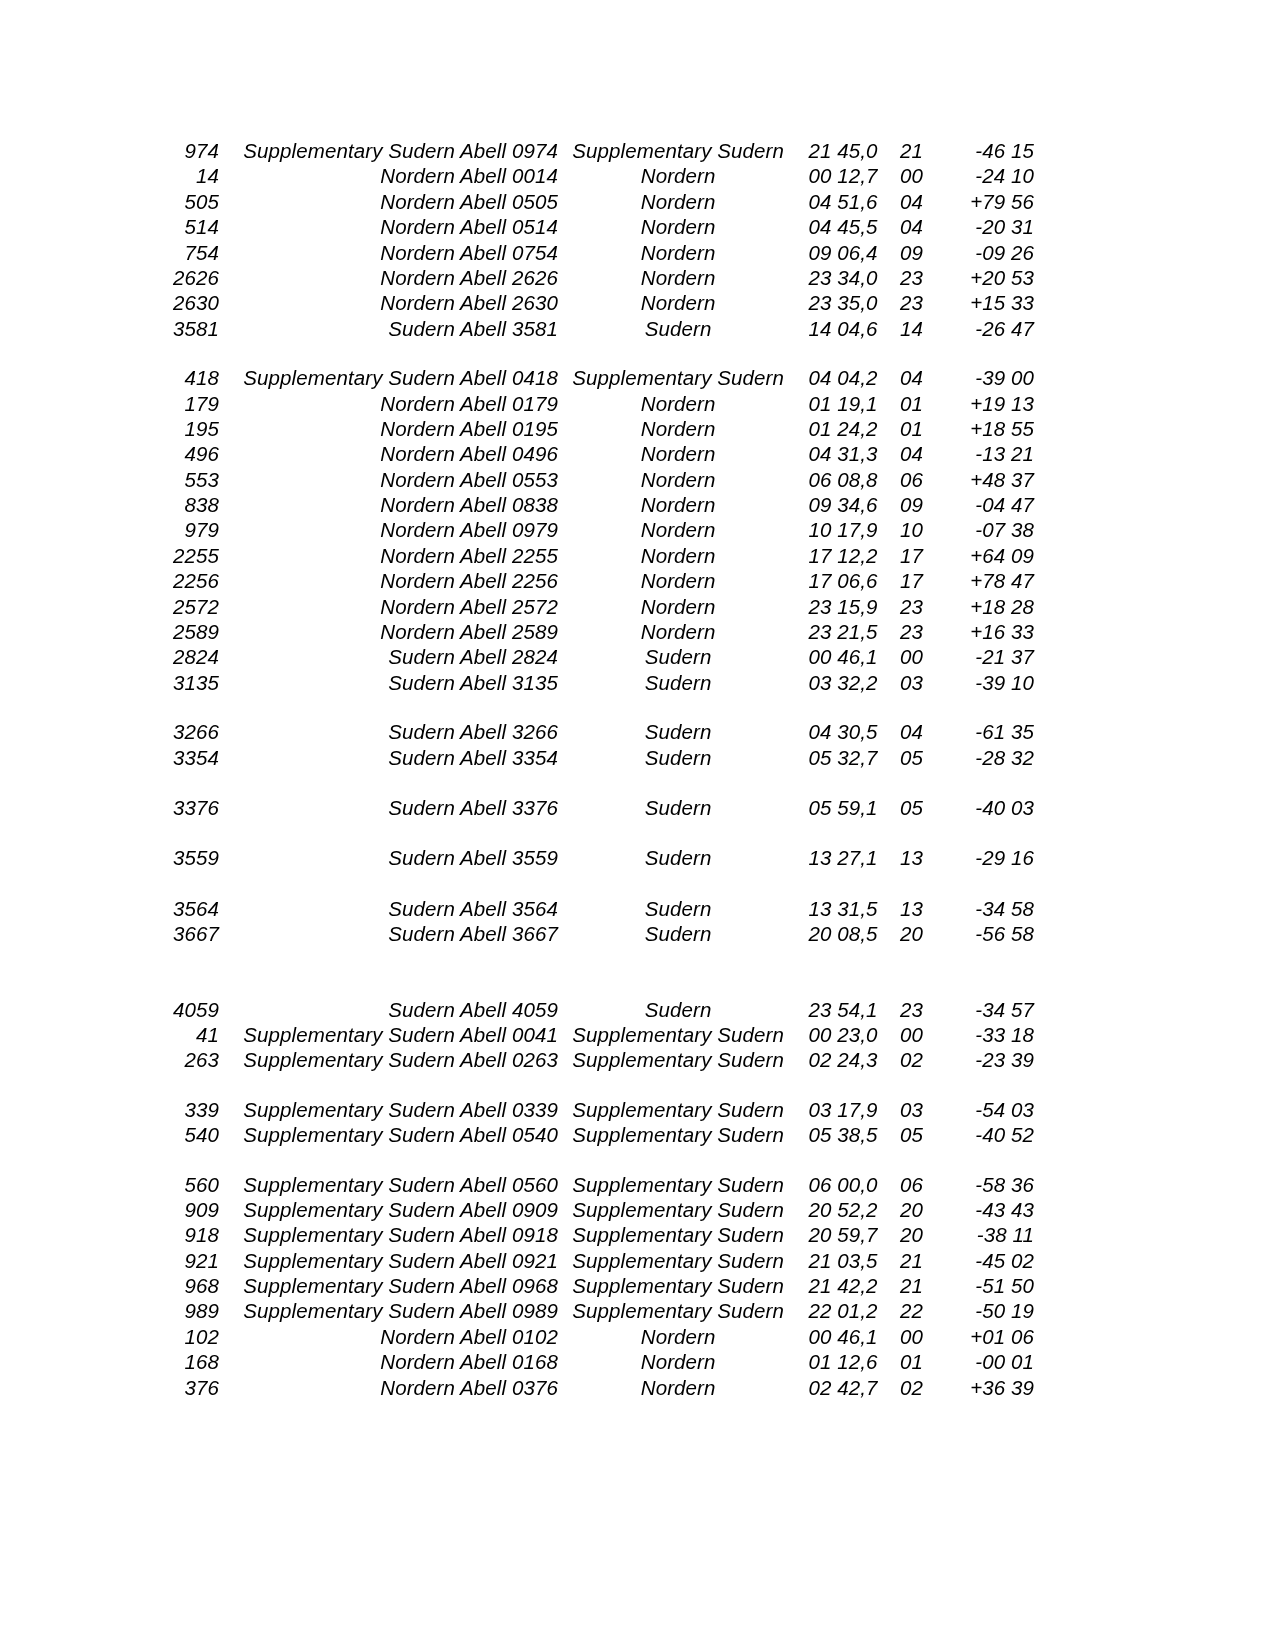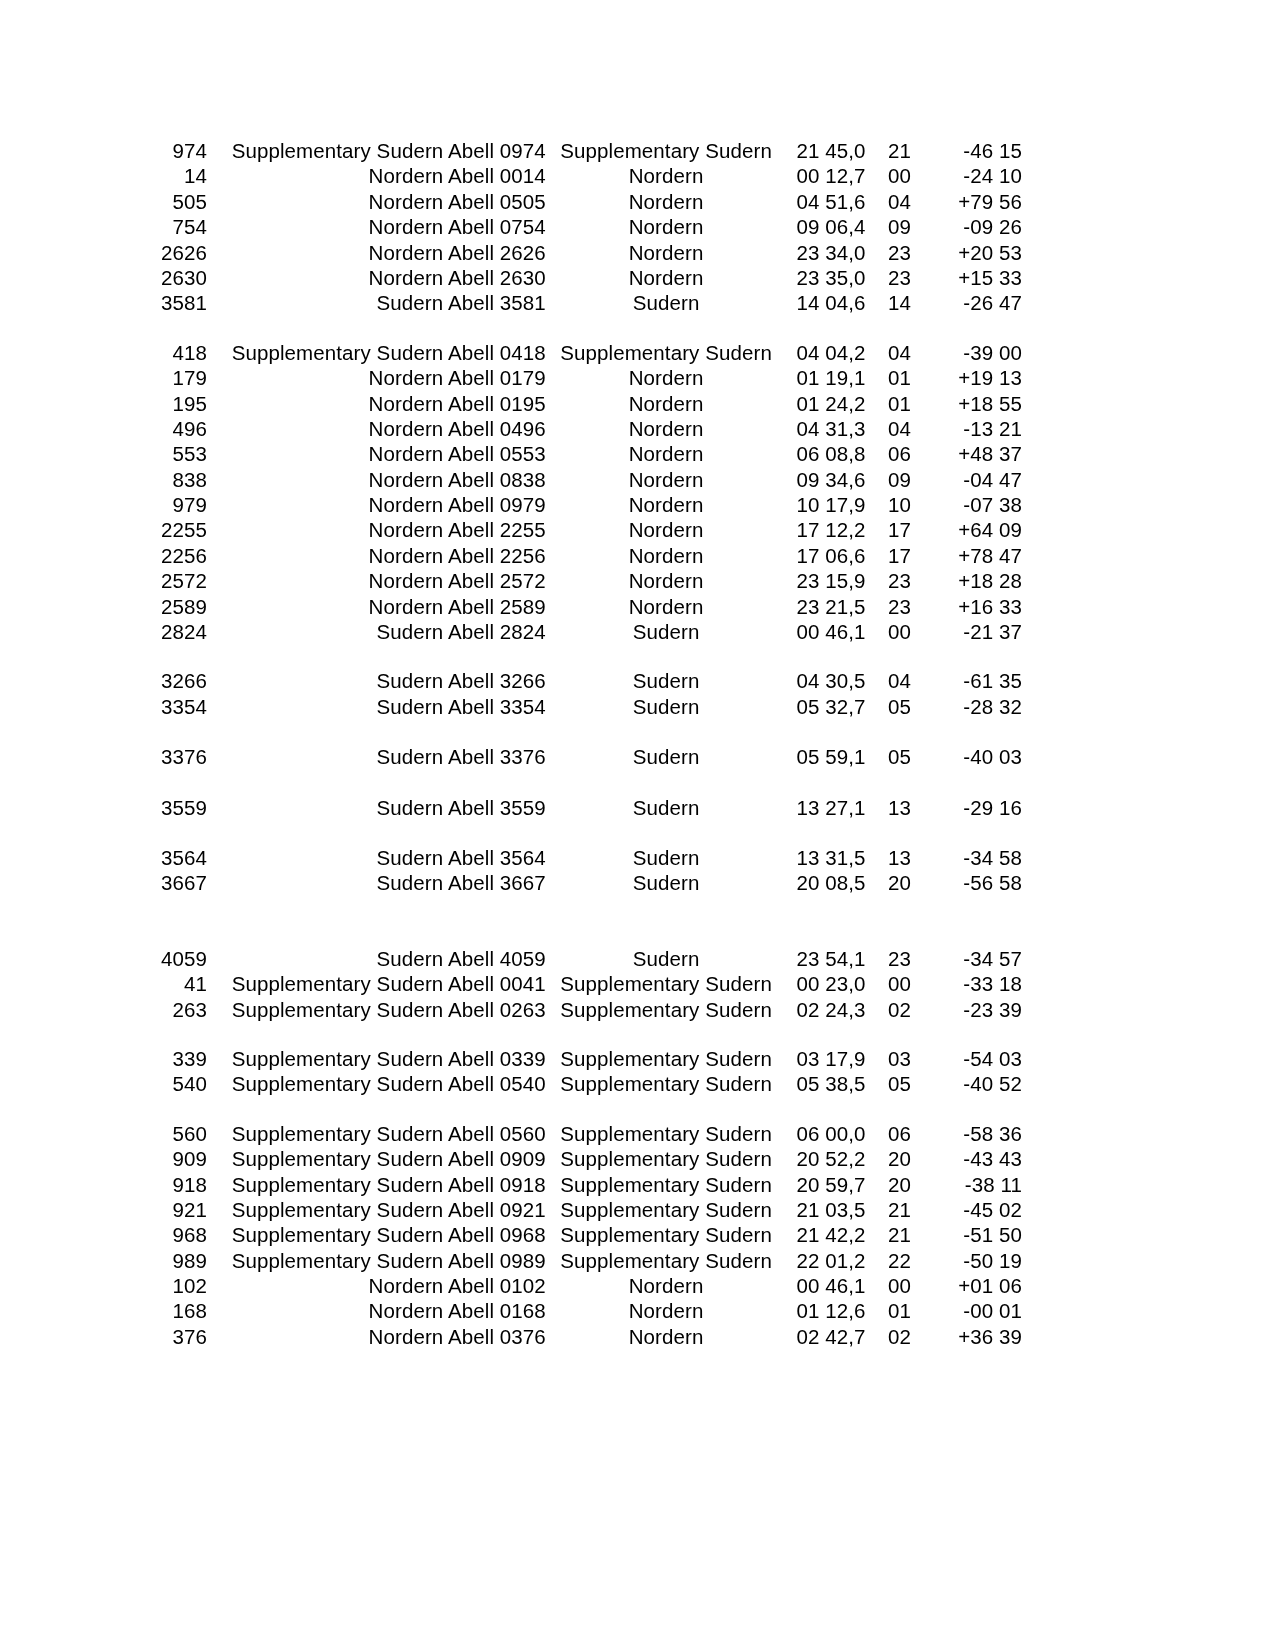--- a/index.html
+++ b/index.html
@@ -18,26 +18,27 @@
   .page {
     position: absolute;
     left: 0;
     top: 0;
     width: 1275px;
     height: 1651px;
     background: #ffffff;
   }
   .catalog-table {
     position: absolute;
-    left: 152px;
+    left: 164px;
     top: 141px;
     width: 870px;
     border-collapse: collapse;
     font-size: 20.5px;
     line-height: 1.0;
+    font-style: italic;
   }
   .catalog-table td {
     padding: 0;
     margin: 0;
     height: 25.4px;
     vertical-align: baseline;
     white-space: nowrap;
     font-size: 20.5px;
     letter-spacing: 0.1px;
   }
@@ -96,20 +97,28 @@
         </tr>
         <tr>
           <td class="c-id">505</td>
           <td class="c-name">Nordern Abell 0505</td>
           <td class="c-cat">Nordern</td>
           <td class="c-ra">04 51,6</td>
           <td class="c-rah">04</td>
           <td class="c-dec">+79 56</td>
         </tr>
         <tr>
+          <td class="c-id">514</td>
+          <td class="c-name">Nordern Abell 0514</td>
+          <td class="c-cat">Nordern</td>
+          <td class="c-ra">04 45,5</td>
+          <td class="c-rah">04</td>
+          <td class="c-dec">-20 31</td>
+        </tr>
+        <tr>
           <td class="c-id">754</td>
           <td class="c-name">Nordern Abell 0754</td>
           <td class="c-cat">Nordern</td>
           <td class="c-ra">09 06,4</td>
           <td class="c-rah">09</td>
           <td class="c-dec">-09 26</td>
         </tr>
         <tr>
           <td class="c-id">2626</td>
           <td class="c-name">Nordern Abell 2626</td>
@@ -222,20 +231,28 @@
           <td class="c-rah">23</td>
           <td class="c-dec">+16 33</td>
         </tr>
         <tr>
           <td class="c-id">2824</td>
           <td class="c-name">Sudern Abell 2824</td>
           <td class="c-cat">Sudern</td>
           <td class="c-ra">00 46,1</td>
           <td class="c-rah">00</td>
           <td class="c-dec">-21 37</td>
+        </tr>
+        <tr>
+          <td class="c-id">3135</td>
+          <td class="c-name">Sudern Abell 3135</td>
+          <td class="c-cat">Sudern</td>
+          <td class="c-ra">03 32,2</td>
+          <td class="c-rah">03</td>
+          <td class="c-dec">-39 10</td>
         </tr>
         <tr class="gap-sm">
           <td class="c-id">3266</td>
           <td class="c-name">Sudern Abell 3266</td>
           <td class="c-cat">Sudern</td>
           <td class="c-ra">04 30,5</td>
           <td class="c-rah">04</td>
           <td class="c-dec">-61 35</td>
         </tr>
         <tr>

